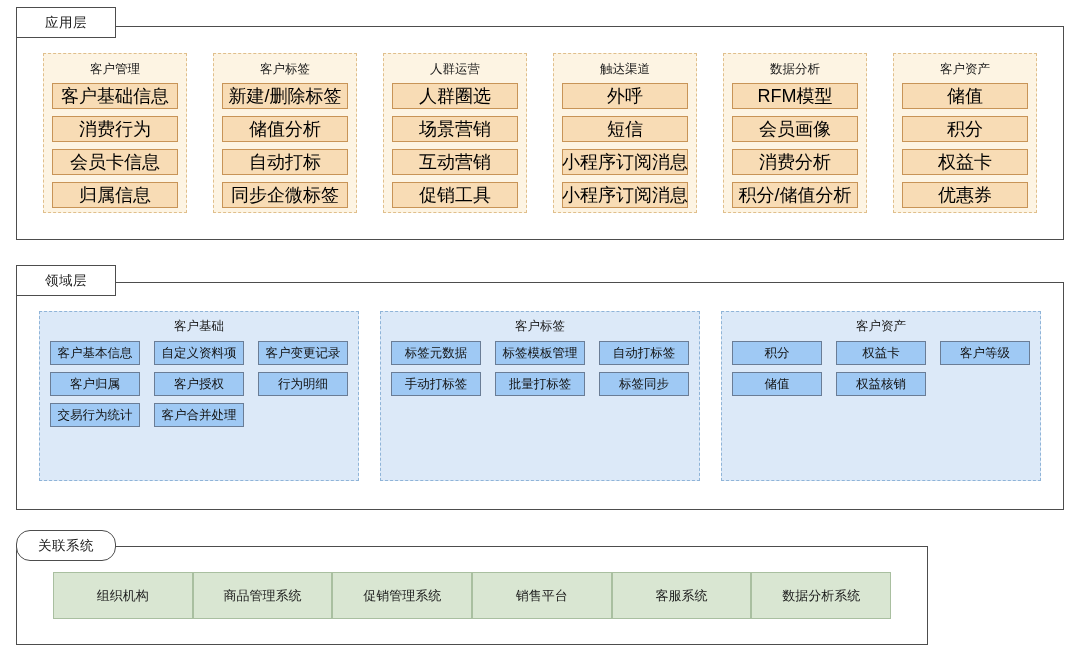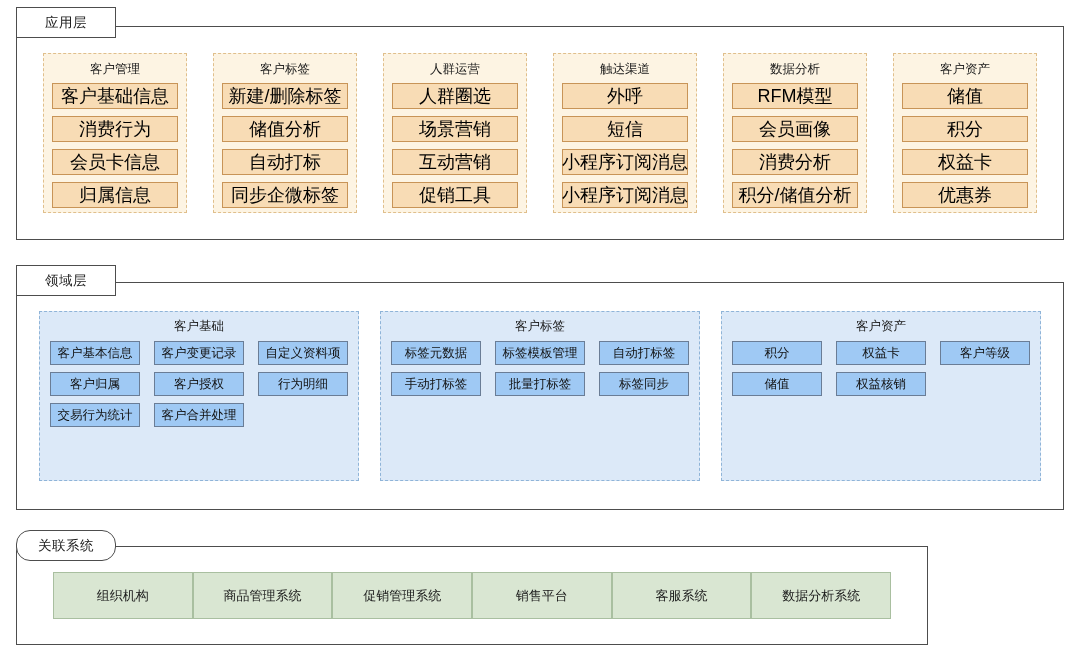--- a/index.html
+++ b/index.html
@@ -216,22 +216,22 @@
   </div>
   <div class="layer-tab" id="tab-app">应用层</div>
 
   <div class="layer" id="layer-domain">
     <div class="domain-groups">
 
       <div class="group-domain">
         <div class="group-title">客户基础</div>
         <div class="domain-grid">
           <div class="item-domain">客户基本信息</div>
+          <div class="item-domain">自定义资料项</div>
           <div class="item-domain">客户变更记录</div>
-          <div class="item-domain">自定义资料项</div>
           <div class="item-domain">客户归属</div>
           <div class="item-domain">客户授权</div>
           <div class="item-domain">行为明细</div>
           <div class="item-domain">交易行为统计</div>
           <div class="item-domain">客户合并处理</div>
         </div>
       </div>
 
       <div class="group-domain">
         <div class="group-title">客户标签</div>

